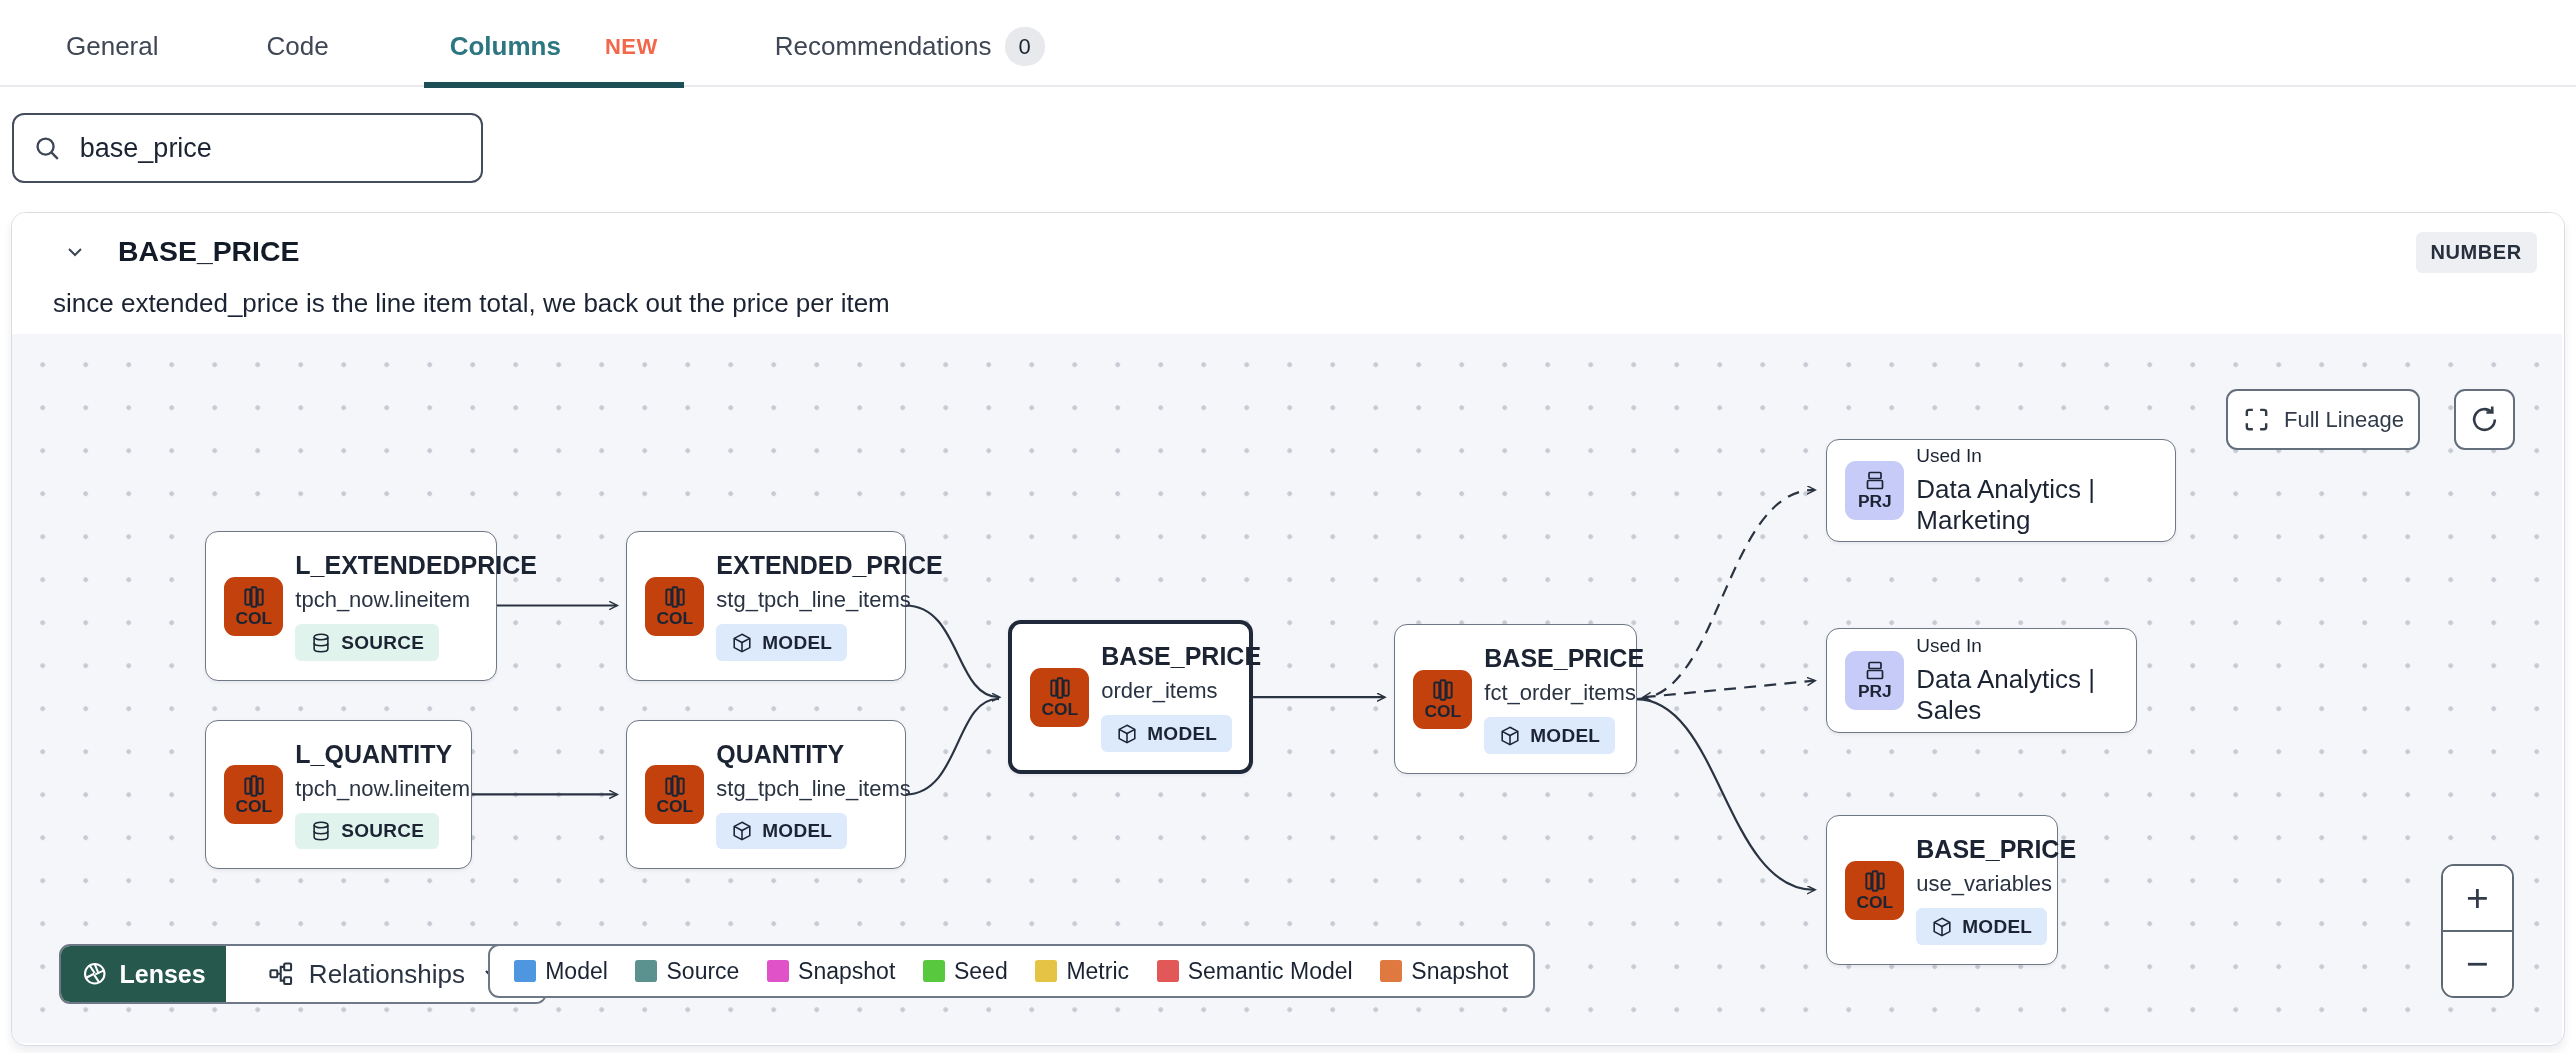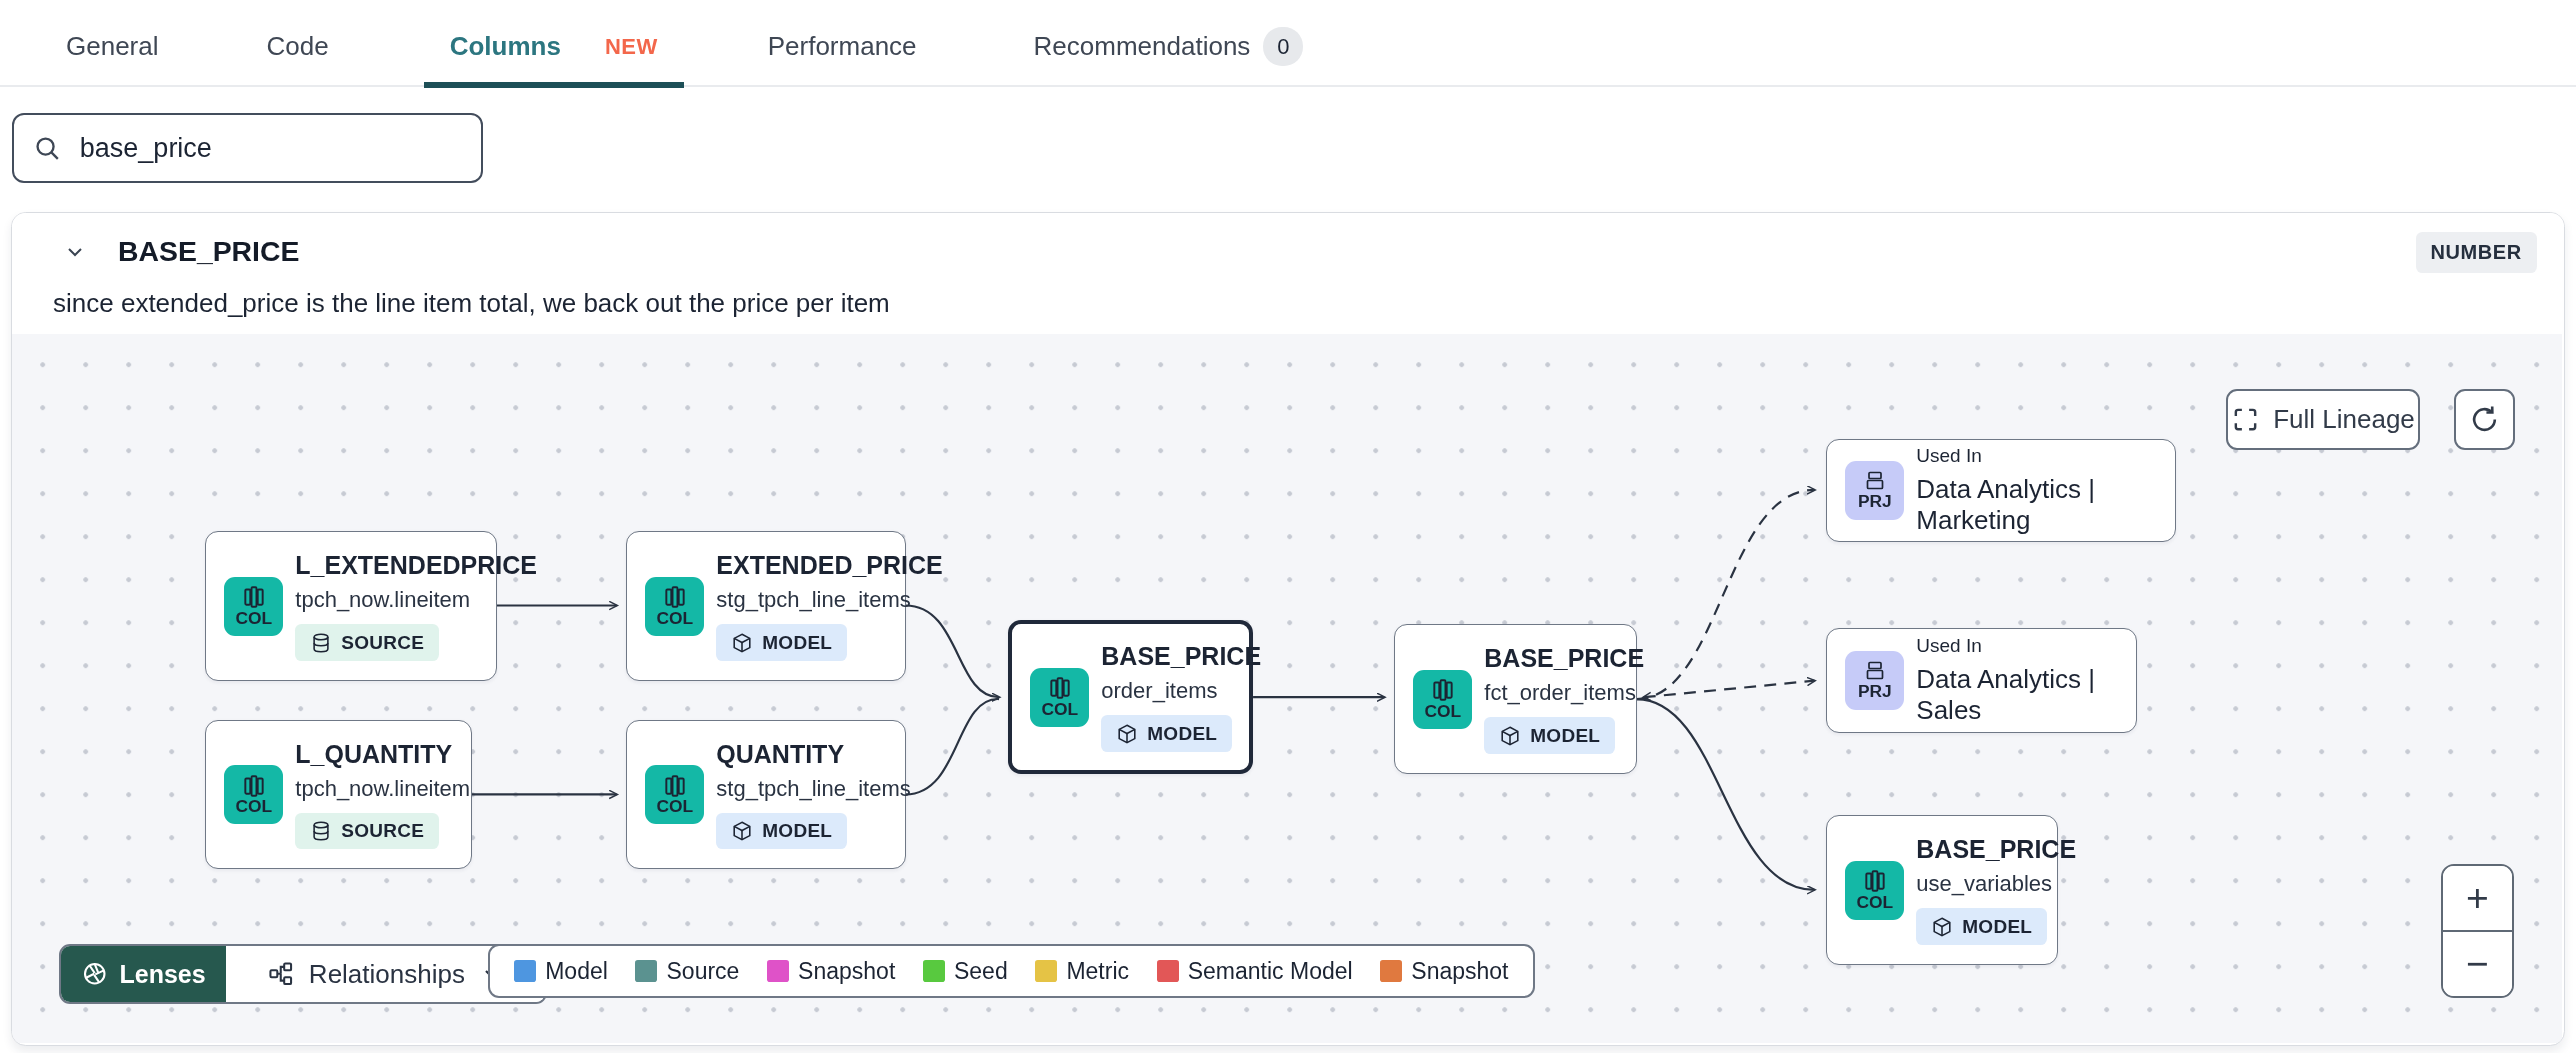--- a/index.html
+++ b/index.html
@@ -50,21 +50,21 @@
         background-color:#f5f6f9;
         background-image:radial-gradient(circle, #c6cad3 2.2px, transparent 2.3px);
         background-size:43px 43px; background-position:9.2px 9.2px; }
   .edges { position:absolute; left:0; top:0; width:2550px; height:709px; }
 
   .node { position:absolute; background:#fff; border:1.8px solid #6f7886; border-radius:13px;
         display:flex; align-items:center; box-shadow:0 1.8px 3.7px rgba(30,40,60,.06); cursor:pointer; }
   .node.selected { border:4.6px solid #20293a; }
   .chip { width:59px; height:59px; border-radius:11px; margin-left:18.3px; flex:none;
         display:flex; flex-direction:column; align-items:center; justify-content:center; }
-  .chip.col { background:#14b8a6; }
+  .chip.col { background:#c2410c; }
   .chip.prj { background:#c6cbf8; }
   .chip .chip-label { font-size:17.4px; font-weight:700; color:#1c2433; margin-top:-1.8px; }
   .node-body { display:flex; flex-direction:column; align-items:flex-start; margin:0 auto; padding:0 12px; }
   .node-title { font-size:25px; font-weight:700; color:#1c2433; }
   .node-sub { font-size:22px; color:#2a3342; margin-top:7.3px; }
   .res-badge { display:flex; align-items:center; gap:9.2px; margin-top:11px;
         font-size:19px; font-weight:700; color:#1c2433; letter-spacing:0.3px;
         padding:7.3px 14.7px; border-radius:6.4px; }
   .res-badge.source { background:#e0f3ec; }
   .res-badge.model { background:#dceafb; }
@@ -78,21 +78,21 @@
   .n3 { left:614px; top:386px; width:280px; height:149px; }
   .n4 { left:996px; top:286px; width:245px; height:154px; }
   .n5 { left:1382px; top:290px; width:243px; height:150px; }
   .n6 { left:1814px; top:105px; width:350px; height:103px; }
   .n7 { left:1814px; top:294px; width:311px; height:105px; }
   .n8 { left:1814px; top:481px; width:232px; height:150px; }
 
   
   .full-lineage-btn { position:absolute; left:2214px; top:55px; width:194px; height:61px;
         background:#fff; border:2.8px solid #646e7c; border-radius:11px; display:flex;
-        align-items:center; justify-content:center; gap:13px; font-size:26px; color:#323b49; cursor:pointer; }
+        align-items:center; justify-content:center; gap:13px; font-size:22px; color:#323b49; cursor:pointer; }
   .refresh-btn { position:absolute; left:2442px; top:55px; width:61px; height:61px;
         background:#fff; border:2.8px solid #646e7c; border-radius:11px; display:flex;
         align-items:center; justify-content:center; color:#323b49; cursor:pointer; }
   .zoom-ctl { position:absolute; left:2429px; top:530px; width:73px; height:134px;
         background:#fff; border:2.8px solid #5f6975; border-radius:13px; overflow:hidden;
         display:flex; flex-direction:column; }
   .zoom-btn { flex:1; display:flex; align-items:center; justify-content:center;
         font-size:39px; color:#323b49; cursor:pointer; background:#fff; border:none;
         font-family:"Liberation Sans", sans-serif; }
   .zoom-btn + .zoom-btn { border-top:2.8px solid #5f6975; }
@@ -120,23 +120,20 @@
   <div class="tabbar">
     <div class="tab tab-general">
       <span>General</span>
     </div>
     <div class="tab tab-code">
       <span>Code</span>
     </div>
     <div class="tab tab-columns active">
       <span>Columns</span>
       <span class="new-badge">NEW</span>
-    </div>
-    <div class="tab tab-performance">
-      <span>Performance</span>
     </div>
     <div class="tab tab-recommendations">
       <span>Recommendations</span>
       <span class="count-badge">0</span>
     </div>
   </div>
 
   <div class="search-box">
     <span>
       <svg width="31" height="31" viewBox="0 0 24 24" fill="none" stroke="#3e4755" stroke-width="1.8">

